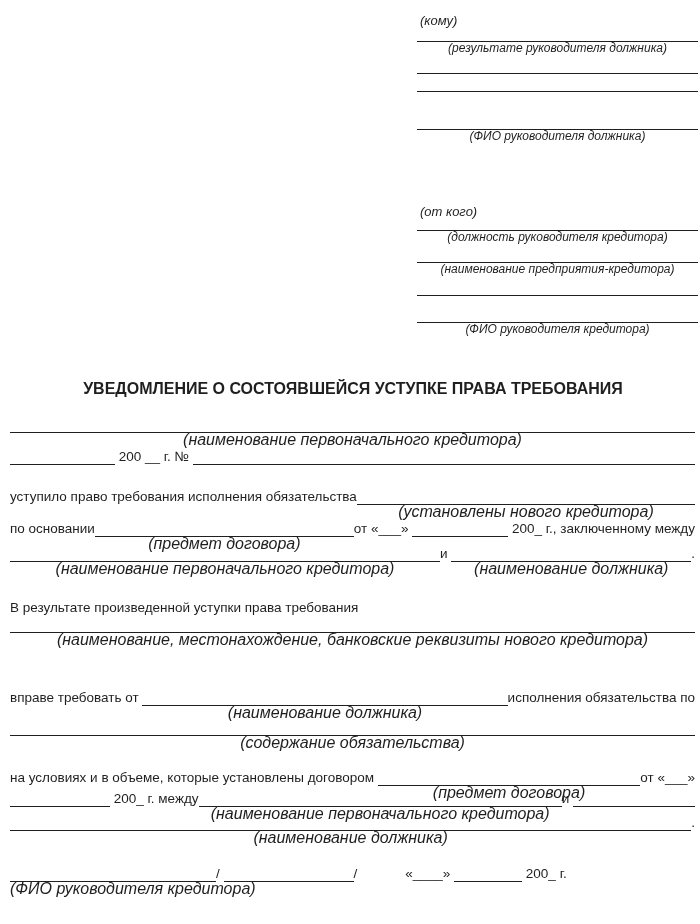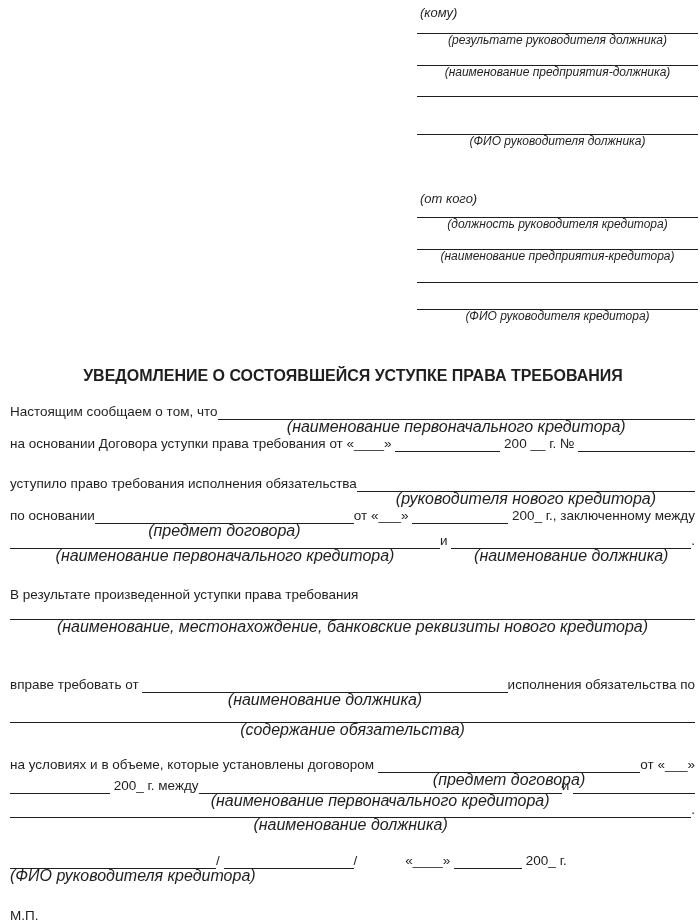--- a/index.html
+++ b/index.html
@@ -2,21 +2,21 @@
 <html><head>
 <meta charset="utf-8">
 <style>
   html,body { margin:0; padding:0; background:#ffffff; }
   .page {
     width:700px; height:924px; background:#ffffff; color:#1f1f1f;
     font-family:"Liberation Sans", sans-serif; font-size:13.5px;
     position:relative; overflow:hidden;
   }
   
-  .addr { margin-left:417px; width:281px; padding-top:6px; }
+  .addr { margin-left:417px; width:281px; padding-top:14px; }
   .addr .lbl { font-style:italic; font-size:13px; height:14px; line-height:14px; padding-left:3px; }
   .addr .ln  { box-sizing:border-box; border-bottom:1px solid #1f1f1f; }
   .addr .cap { font-style:italic; font-size:12px; height:13px; line-height:13px; text-align:center; white-space:nowrap; }
   
   .title { margin-top:44px; height:18px; line-height:18px; text-align:center; font-weight:bold; font-size:16px;padding-left:6px; }
   
   .docbody { padding:0 5px 0 10px; }
   .row { display:flex; align-items:flex-start; }
   .t   { white-space:pre; height:17px; line-height:17px; flex:0 0 auto; }
   .seg { position:relative; display:block; height:17px; flex:0 0 auto; }
@@ -31,63 +31,60 @@
 </head>
 <body>
 
 <div class="page">
 
   <div class="addr">
     <div class="lbl">(кому)</div>
     <div class="ln" style="height:14px"></div>
     <div class="cap">(результате руководителя должника)</div>
     <div class="ln" style="height:19px"></div>
-    <div class="cap">(наименование предприятия-должника)</div>
     <div class="ln" style="height:18px"></div>
     <div class="ln" style="height:38px"></div>
     <div class="cap">(ФИО руководителя должника)</div>
 
-    <div class="lbl" style="margin-top:44px">(от кого)</div>
+    <div class="lbl" style="margin-top:62px">(от кого)</div>
     <div class="ln" style="height:12px"></div>
     <div class="cap">(должность руководителя кредитора)</div>
     <div class="ln" style="height:19px"></div>
     <div class="cap">(наименование предприятия-кредитора)</div>
     <div class="ln" style="height:20px"></div>
     <div class="ln" style="height:27px"></div>
     <div class="cap">(ФИО руководителя кредитора)</div>
   </div>
 
   <div class="title">УВЕДОМЛЕНИЕ О СОСТОЯВШЕЙСЯ УСТУПКЕ ПРАВА ТРЕБОВАНИЯ</div>
 
   <div class="docbody">
 
     <div class="row" style="margin-top:18px">
-      <span class="t">Настоящим сообщаем о том, что</span>
       <span class="seg grow">
         <span class="ln"></span>
         <span class="cap">(наименование первоначального кредитора)</span>
       </span>
     </div>
 
     <div class="row" style="margin-top:15px">
-      <span class="t">на основании Договора уступки права требования от «____» </span>
       <span class="seg" style="width:105px">
           <span class="ln"></span>
         </span>
       <span class="t"> 200 __ г. № </span>
       <span class="seg grow">
           <span class="ln"></span>
         </span>
     </div>
 
     <div class="row" style="margin-top:23px">
       <span class="t">уступило право требования исполнения обязательства</span>
       <span class="seg grow">
         <span class="ln"></span>
-        <span class="cap">(руководителя нового кредитора)</span>
+        <span class="cap">(установлены нового кредитора)</span>
       </span>
     </div>
 
     <div class="row" style="margin-top:15px">
       <span class="t">по основании</span>
       <span class="seg grow">
         <span class="ln"></span>
         <span class="cap">(предмет договора)</span>
       </span>
       <span class="t">от «___» </span>

